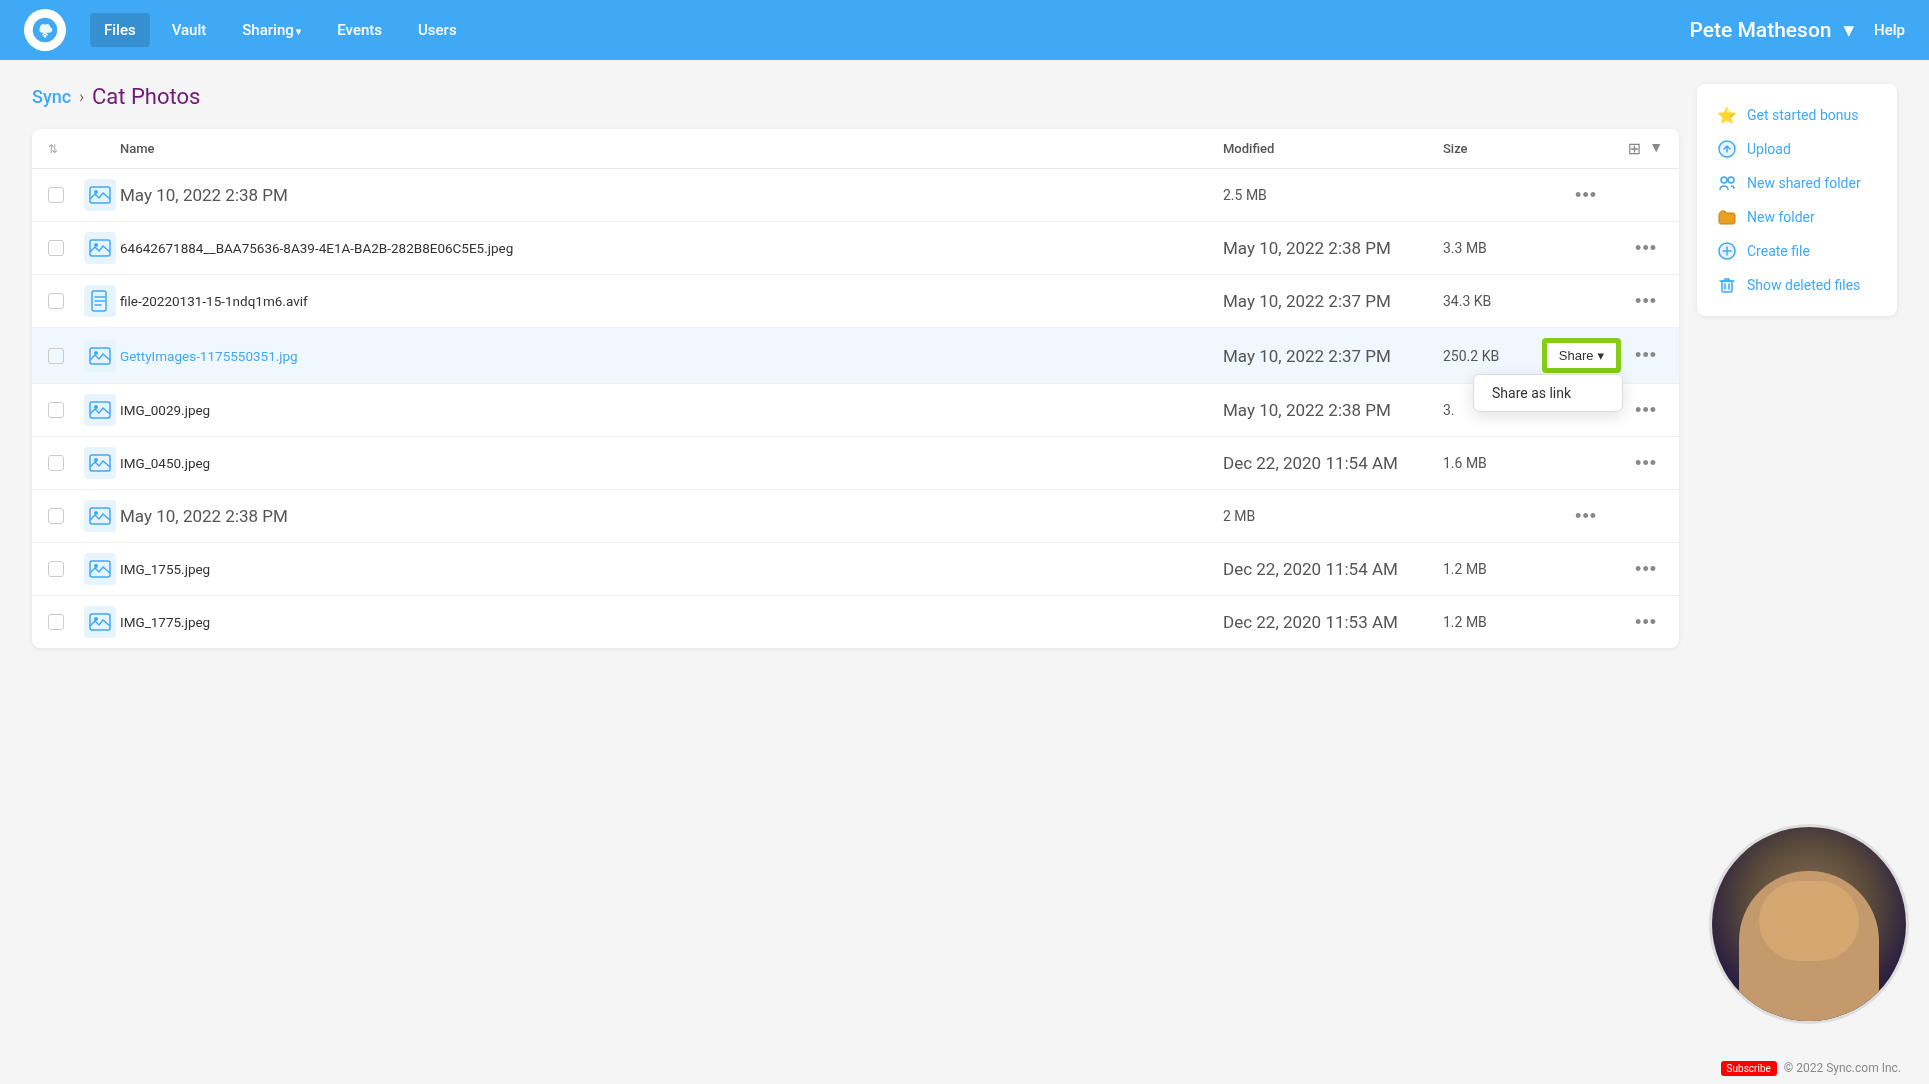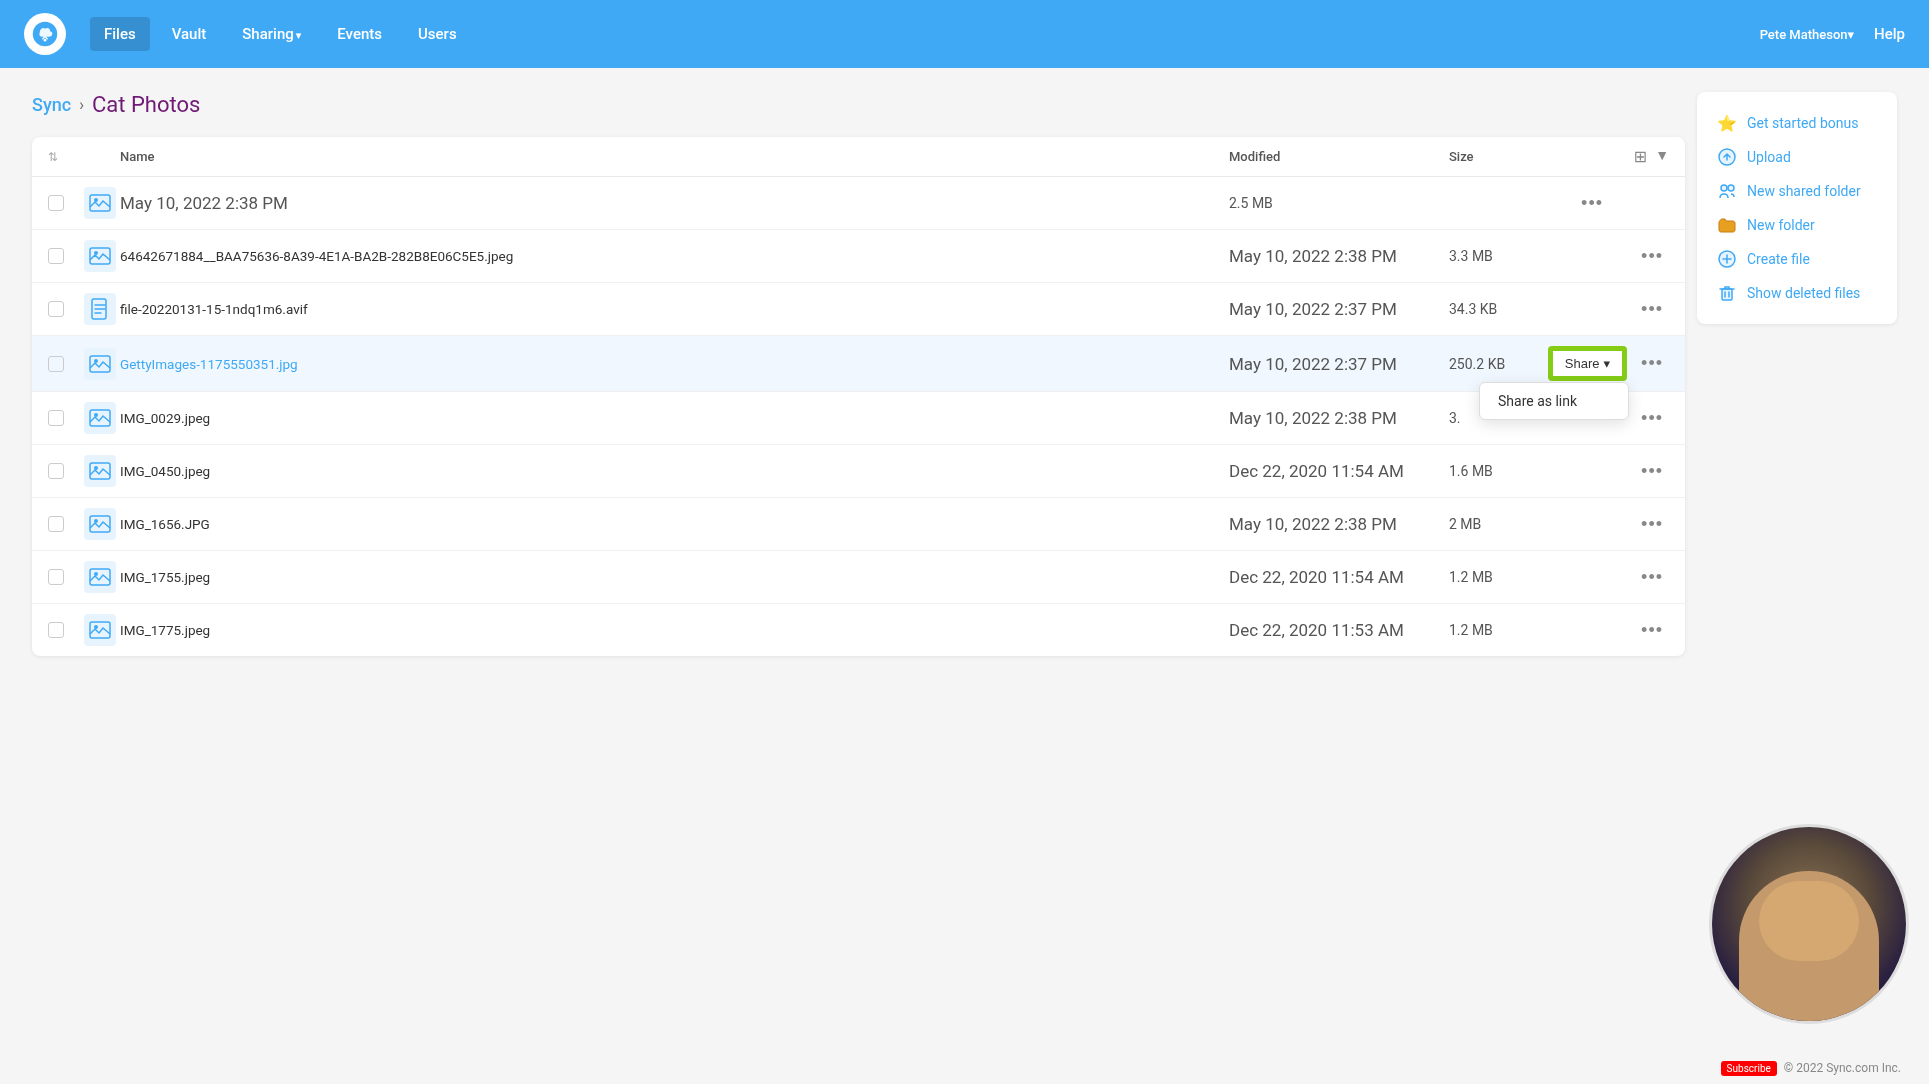--- a/index.html
+++ b/index.html
@@ -4,46 +4,46 @@
   <style>
     * { box-sizing: border-box; margin: 0; padding: 0; }
     body { font-family: -apple-system, BlinkMacSystemFont, 'Segoe UI', Roboto, sans-serif; background: #f5f5f5; min-height: 100vh; }
 
     
     .navbar {
       background: #3fa9f5;
       display: flex;
       align-items: center;
       padding: 16px 24px;
-      height: 68px;
+      height: 60px;
     }
     .navbar-logo {
       width: 42px; height: 42px; margin-right: 24px;
       background: white;
       border-radius: 50%;
       display: flex; align-items: center; justify-content: center;
       flex-shrink: 0;
     }
     .navbar-logo svg { width: 28px; height: 28px; }
     .navbar-links { display: flex; gap: 8px; align-items: center; flex: 1; }
     .navbar-links a {
       color: white; text-decoration: none; padding: 8px 14px;
       font-size: 15px; font-weight: 500; border-radius: 4px;
     }
     .navbar-links a.active { background: rgba(0,0,0,0.15); }
     .navbar-right { display: flex; align-items: center; gap: 20px; }
     .navbar-user {
-      color: white; font-size: 13px; font-weight: 500;
-      display: flex; align-items: center; gap: 0; cursor: pointer;
+      color: white; font-size: 21px; font-weight: 500;
+      display: flex; align-items: center; gap: 12px; cursor: pointer;
     }
     .navbar-help { color: white; font-size: 15px; font-weight: 500; cursor: pointer; }
     .sharing-arrow { font-size: 11px; margin-left: 2px; }
 
     
-    .content { display: flex; padding: 24px 32px; gap: 12px; }
+    .content { display: flex; padding: 24px 32px; gap: 18px; }
     .file-area { flex: 1; }
 
     
     .breadcrumb {
       display: flex; align-items: center; gap: 8px;
       margin-bottom: 20px;
     }
     .breadcrumb-sync { color: #3fa9f5; font-size: 18px; font-weight: 500; cursor: pointer; text-decoration: none; }
     .breadcrumb-arrow { color: #666; font-size: 16px; }
     .breadcrumb-current { color: #701a75; font-size: 22px; font-weight: 400; }
@@ -352,21 +352,20 @@
 
       <div class="table-row">
         <div class="checkbox"></div>
         <div class="file-icon image">
           <svg width="22" height="22" viewBox="0 0 22 22" fill="none">
               <rect x="1" y="3" width="20" height="16" rx="2" fill="#e8f4fd" stroke="#3fa9f5" stroke-width="1.5"></rect>
               <circle cx="7" cy="8" r="2" fill="#3fa9f5"></circle>
               <path d="M1 15 L6 10 L10 14 L14 9 L21 15" stroke="#3fa9f5" stroke-width="1.5" fill="none"></path>
             </svg>
         </div>
-        <div class="file-name">IMG_1656.JPG</div>
         <div class="file-modified">May 10, 2022 2:38 PM</div>
         <div class="file-size">2 MB</div>
         <div class="file-actions">
           <button class="dots-btn">•••</button>
         </div>
       </div>
 
       <div class="table-row">
         <div class="checkbox"></div>
         <div class="file-icon image">

